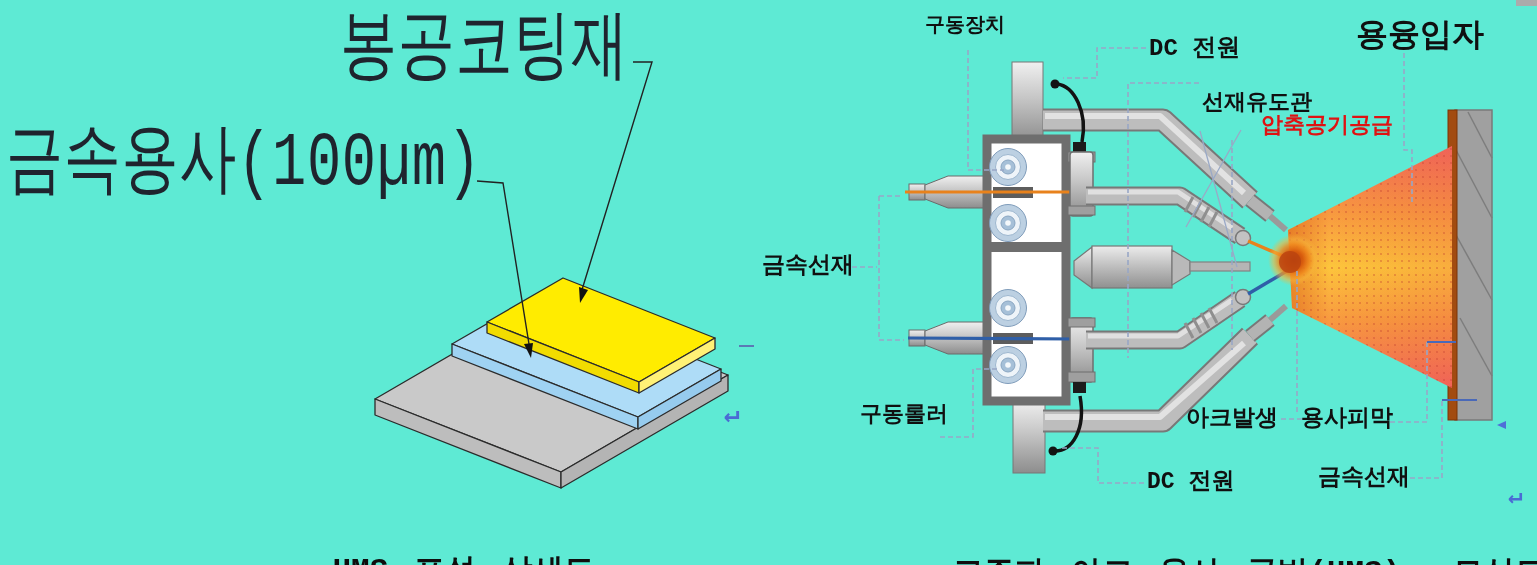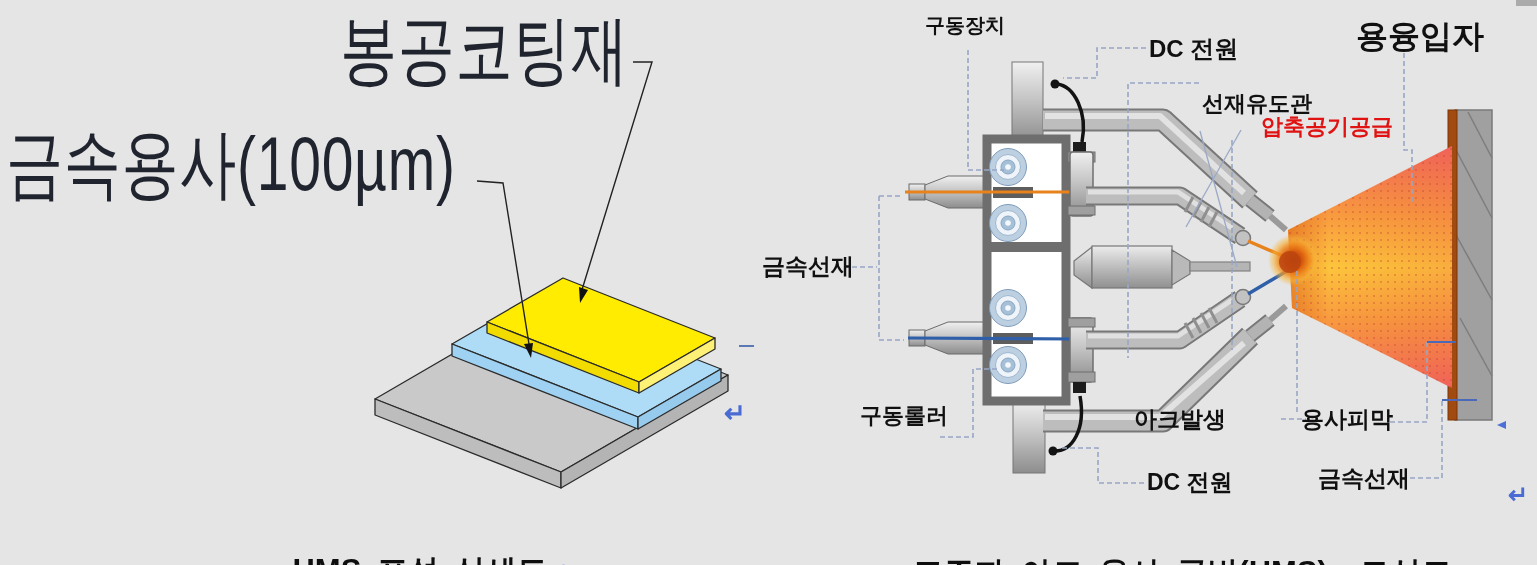--- a/index.html
+++ b/index.html
@@ -1,17 +1,17 @@
 <!DOCTYPE html>
 <html><head>
 <meta charset="utf-8">
 <style>
   html,body{margin:0;padding:0;background:#fff;}
-  #stage{position:relative;width:1537px;height:565px;background:#e5e5e5;overflow:hidden;
-         font-family:Liberation Sans, sans-serif;}
+  #stage{position:relative;width:1537px;height:565px;background:#5eead4;overflow:hidden;
+         font-family:Liberation Mono, monospace;}
   #art{position:absolute;left:0;top:0;width:1537px;height:565px;}
   .lbl{position:absolute;color:#101010;font-weight:bold;white-space:pre;line-height:1.05;}
   .lbl-big{position:absolute;color:#1f242e;font-weight:500;white-space:pre;line-height:1.0;
            transform:scaleX(.75);transform-origin:left top;letter-spacing:1px;}
   .caption{position:absolute;color:#0e0e0e;font-weight:bold;font-size:31px;white-space:pre;word-spacing:7px;}
   .squiggle{text-decoration:underline;text-decoration-style:wavy;text-decoration-color:#e2611f;
             text-decoration-thickness:2px;text-underline-offset:5px;}
   .ret{color:#4a6bd4;font-weight:normal;font-size:26px;}
   .ret-abs{position:absolute;color:#4a6bd4;font-size:26px;font-weight:bold;}
   .red{color:#e01212;}
@@ -257,21 +257,21 @@
     <span class="squiggle">HMS</span><span> 포설 상세도</span><span class="ret">↵</span>
   </div>
 
   <div class="lbl" style="left:925px;top:15px;font-size:20px;">구동장치</div>
   <div class="lbl" style="left:1149px;top:36px;font-size:24px;">DC 전원</div>
   <div class="lbl" style="left:1202px;top:68px;font-size:22px;margin-top:24px;">선재유도관</div>
   <div class="lbl" style="left:1356px;top:20px;font-size:32px;">용융입자</div>
   <div class="lbl red" style="left:1243px;top:115px;font-size:22px;margin-left:18px;">압축공기공급</div>
   <div class="lbl" style="left:762px;top:254px;font-size:23px;">금속선재</div>
   <div class="lbl" style="left:860px;top:404px;font-size:22px;">구동롤러</div>
-  <div class="lbl" style="left:1134px;top:407px;font-size:23px;">아크발생</div>
+  <div class="lbl" style="left:1186px;top:407px;font-size:23px;">아크발생</div>
   <div class="lbl" style="left:1147px;top:470px;font-size:23px;">DC 전원</div>
   <div class="lbl" style="left:1301px;top:407px;font-size:23px;text-align:right;">용사피막</div>
   <div class="lbl" style="left:1318px;top:466px;font-size:23px;">금속선재</div>
   <div class="ret-abs" style="left:1508px;top:481px;font-size:24px;">↵</div>
   <div class="caption" style="left:850px;top:516px;">
     <span>고주파 아크 용사 공법(</span><span class="squiggle">HMS)</span><span>  모식도</span><span class="ret">↵</span>
   </div>
 
 </div>
 

